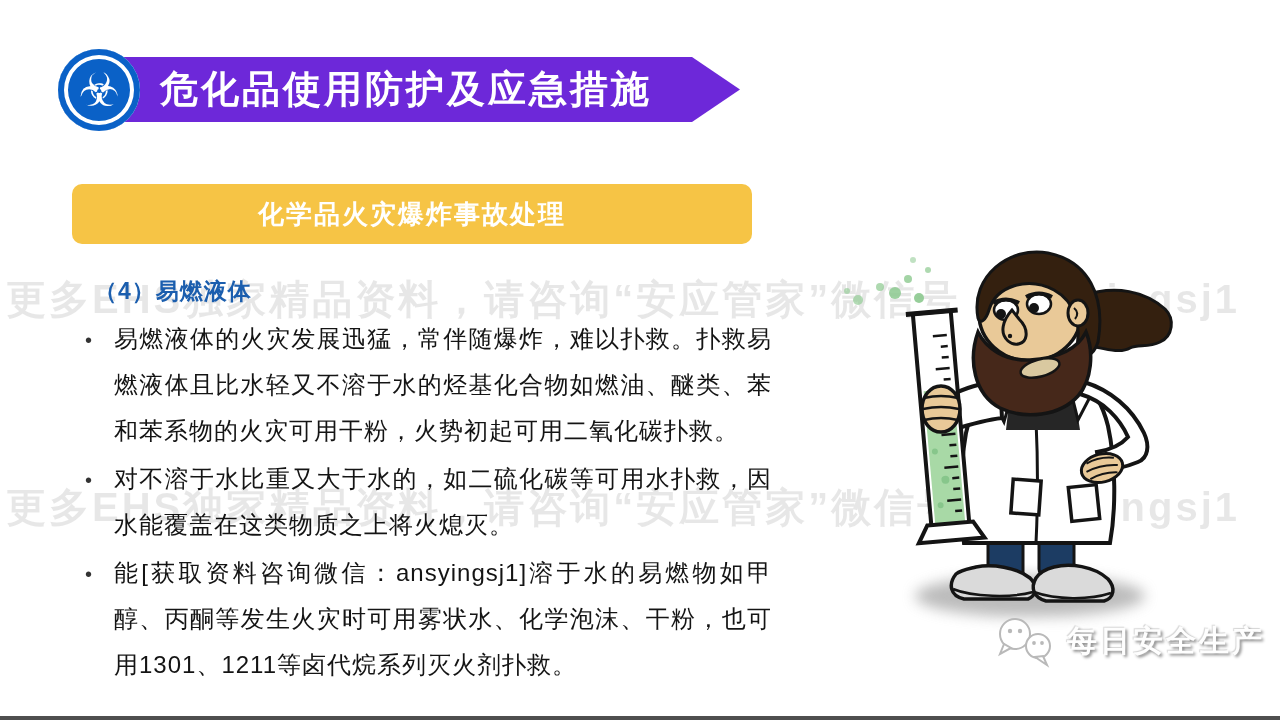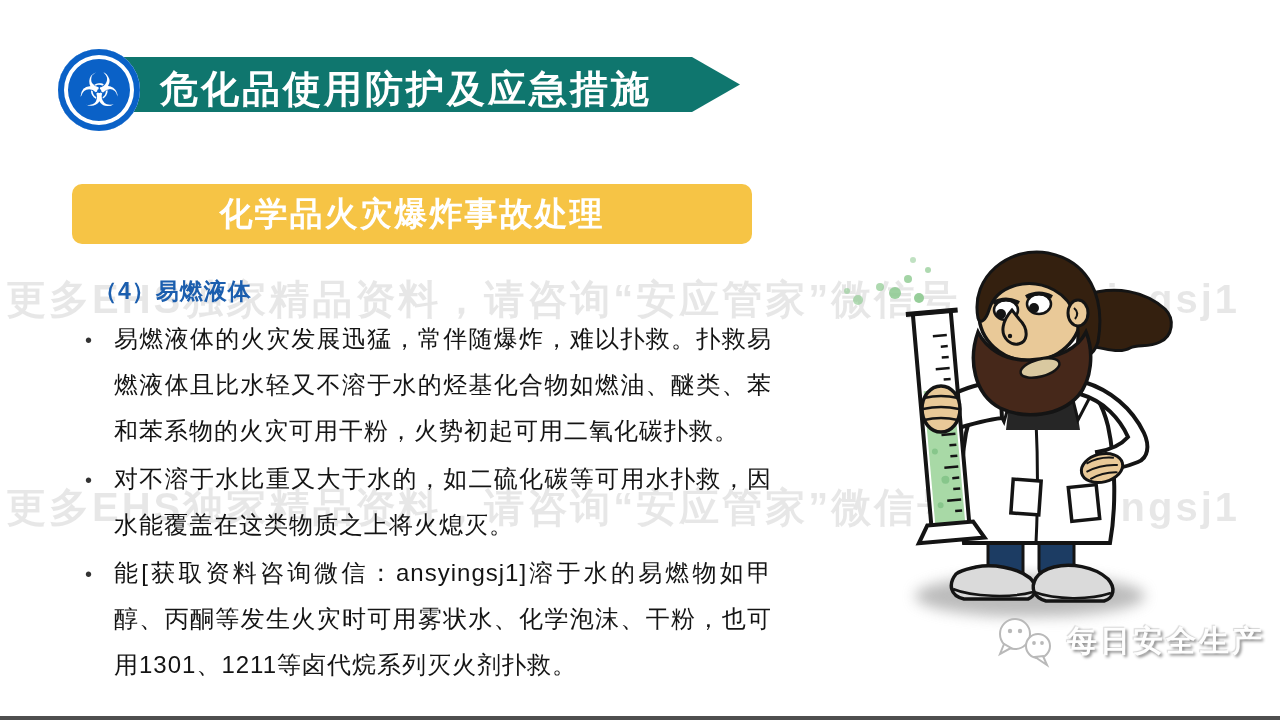--- a/index.html
+++ b/index.html
@@ -8,36 +8,36 @@
 
   .slide { position:relative; width:1280px; height:720px; background:#ffffff; overflow:hidden; }
   .bottom-line { position:absolute; left:0; bottom:0; width:100%; height:4px; background:#4f4f4f; }
 
   
   .watermark { position:absolute; left:6px; width:1280px; white-space:nowrap; overflow:hidden;
     font-size:40px; font-weight:bold; letter-spacing:3px; color:#000; opacity:0.09; z-index:1; }
   .wm1 { top:272px; } .wm2 { top:480px; }
 
   
-  .header-banner { position:absolute; left:112px; top:57px; width:628px; height:55px;
-    background:#0f766e; z-index:3;
+  .header-banner { position:absolute; left:112px; top:57px; width:628px; height:65px;
+    background:#6d28d9; z-index:3;
     clip-path:polygon(0 0, calc(100% - 48px) 0, 100% 50%, calc(100% - 48px) 100%, 0 100%); }
   .header-title { position:absolute; left:48px; top:0; line-height:65px; font-size:38px;
     font-weight:bold; color:#fff; letter-spacing:3px; white-space:nowrap; }
   .hazard-circle { position:absolute; left:58px; top:49px; width:82px; height:82px; z-index:4;
     background:#0A61C7; border-radius:50%;
     box-shadow:inset 0 0 0 6px #0A61C7, inset 0 0 0 10px #ffffff;
     display:flex; align-items:center; justify-content:center; }
   .hazard-glyph { color:#ffffff; font-size:46px; line-height:1; font-family:"DejaVu Sans",sans-serif; }
 
   
   .sub-banner { position:absolute; left:72px; top:184px; width:680px; height:60px;
     background:#F6C445; border-radius:10px; z-index:3;
     display:flex; align-items:center; justify-content:center; }
-  .sub-title { font-size:33px; font-weight:bold; color:#ffffff; letter-spacing:2px; }
+  .sub-title { font-size:26px; font-weight:bold; color:#ffffff; letter-spacing:2px; }
 
   
   .section-heading { position:absolute; left:94px; top:276px; font-size:23px; font-weight:bold;
     color:#1B5EAE; z-index:3; letter-spacing:1px; }
   .bullets { position:absolute; left:80px; top:316px; width:692px; list-style:none; z-index:3; }
   .bullets li { position:relative; padding-left:34px; font-size:24px; color:#141414;
     line-height:46px; letter-spacing:1px; text-align:justify; margin-bottom:2px; }
   .bullets .marker { position:absolute; left:5px; top:1px; font-size:20px; color:#333; }
 
   

